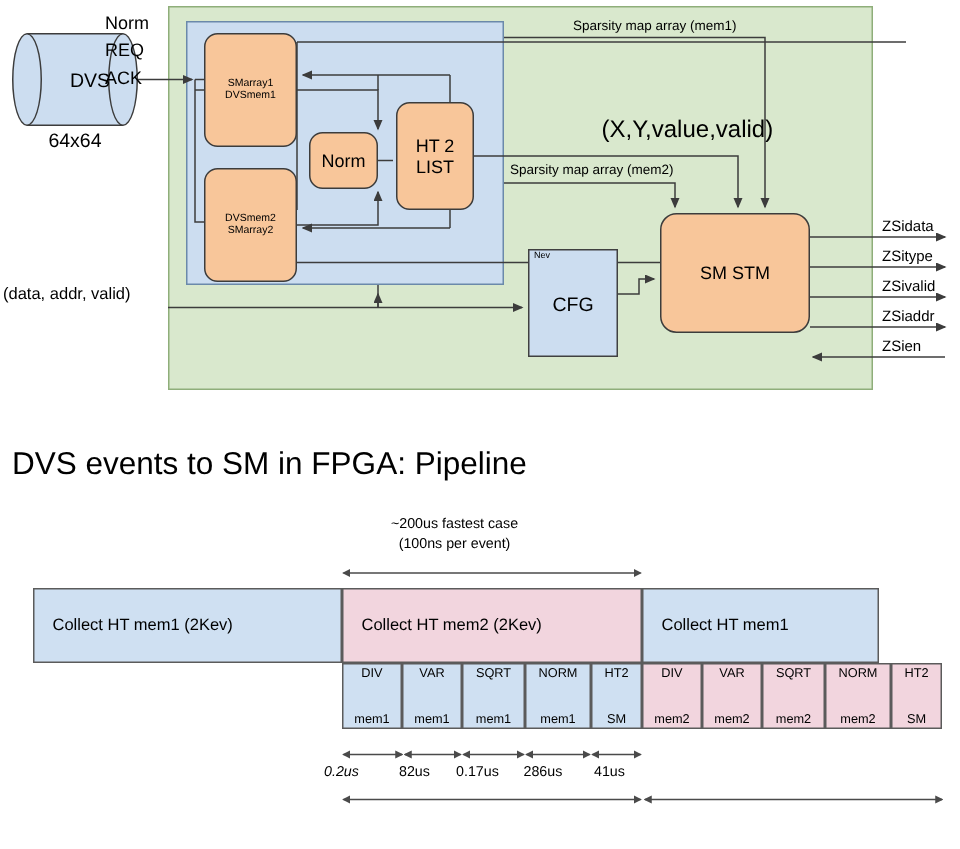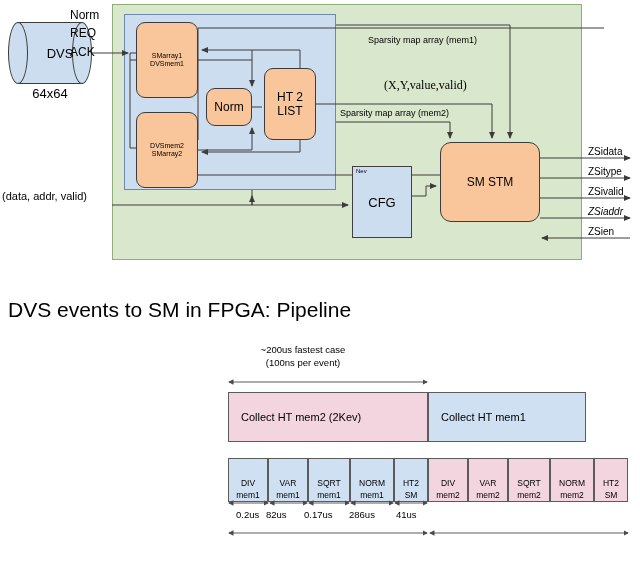--- a/index.html
+++ b/index.html
@@ -57,45 +57,45 @@
   }
   #dvs-size{left:8px;top:86px;width:84px;text-align:center;font-size:13px;}
 
   .sig{font-size:12px;white-space:nowrap;}
   .sig-sm{font-size:9px;white-space:nowrap;}
 
   #lbl-data{left:70px;top:8px;}
   #lbl-req{left:70px;top:26px;}
   #lbl-ack{left:70px;top:45px;}
   #lbl-dataaddr{left:2px;top:190px;font-size:11px;}
-  #lbl-sparsity1{left:368px;top:12px;margin-top:23px;}
+  #lbl-sparsity1{left:382px;top:12px;}
   #lbl-sparsity2{left:340px;top:108px;}
-  #lbl-xyvv{left:384px;top:78px;font-size:12px;font-family:Liberation Serif, serif;}
+  #lbl-xyvv{left:401px;top:78px;font-size:16px;}
 
   .rsig{font-size:10px;white-space:nowrap;}
   #rsig-0{left:588px;top:146px;}
   #rsig-1{left:588px;top:166px;}
   #rsig-2{left:588px;top:186px;}
-  #rsig-3{left:588px;top:206px;font-style:italic;}
+  #rsig-3{left:588px;top:206px;}
   #rsig-4{left:588px;top:226px;}
 
   
   #pipeline-title{left:8px;top:298px;font-size:21px;white-space:nowrap;}
 
   
   #pipeline{left:0;top:336px;width:640px;height:230px;}
   .pipe-big{
     position:absolute;border:1px solid #5b5b5b;box-sizing:border-box;
     display:flex;align-items:center;font-size:11px;padding-left:12px;
     height:50px;top:56px;
   }
   .pipe-sub{
     position:absolute;border:1px solid #5b5b5b;box-sizing:border-box;
-    display:flex;flex-direction:column;align-items:center;justify-content:flex-end;
-    font-size:8.5px;height:44px;top:122px;line-height:1.35;
+    display:flex;flex-direction:column;align-items:center;justify-content:space-between;
+    font-size:8.5px;height:44px;top:106px;line-height:1.35;
   }
   .c-blue{background:#cfe0f2;}
   .c-pink{background:#f2d5de;}
 
   .note{position:absolute;font-size:9.5px;white-space:nowrap;text-align:center;}
   #note-200us{left:228px;top:8px;width:150px;}
   #note-100ns{left:228px;top:21px;width:150px;}
 
   .tick-lbl{position:absolute;font-size:9.5px;white-space:nowrap;}
   .total-lbl{position:absolute;font-size:10px;white-space:nowrap;margin-top:28px;}
@@ -209,20 +209,21 @@
   <div class="abs rsig" id="rsig-4">ZSien</div>
 </div>
 
 <div class="abs" id="pipeline-title">DVS events to SM in FPGA: Pipeline</div>
 
 <div class="abs" id="pipeline">
 
   <div class="note" id="note-200us">~200us fastest case</div>
   <div class="note" id="note-100ns">(100ns per event)</div>
 
+  <div class="pipe-big c-blue" style="left:22px;width:206px;">Collect HT mem1 (2Kev)</div>
   <div class="pipe-big c-pink" style="left:228px;width:200px;">Collect HT mem2 (2Kev)</div>
   <div class="pipe-big c-blue" style="left:428px;width:158px;">Collect HT mem1</div>
 
   <div class="pipe-sub c-blue" style="left:228px;width:40px;">
     <span>DIV</span>
     <span>mem1</span>
   </div>
   <div class="pipe-sub c-blue" style="left:268px;width:40px;">
     <span>VAR</span>
     <span>mem1</span>
@@ -278,21 +279,21 @@
       <path d="M270,167 L307,167" marker-start="url(#t2)" marker-end="url(#t1)"></path>
       <path d="M309,167 L349,167" marker-start="url(#t2)" marker-end="url(#t1)"></path>
       <path d="M351,167 L393,167" marker-start="url(#t2)" marker-end="url(#t1)"></path>
       <path d="M395,167 L427,167" marker-start="url(#t2)" marker-end="url(#t1)"></path>
 
       <path d="M229,197 L427,197" marker-start="url(#t2)" marker-end="url(#t1)"></path>
       <path d="M430,197 L628,197" marker-start="url(#t2)" marker-end="url(#t1)"></path>
     </g>
   </svg>
 
-  <div class="tick-lbl" style="left:236px;top:173px;">0.2us</div>
+  <div class="tick-lbl" style="left:216px;top:173px;font-style:italic;">0.2us</div>
   <div class="tick-lbl" style="left:266px;top:173px;">82us</div>
   <div class="tick-lbl" style="left:304px;top:173px;">0.17us</div>
   <div class="tick-lbl" style="left:349px;top:173px;">286us</div>
   <div class="tick-lbl" style="left:396px;top:173px;">41us</div>
 
   <div class="total-lbl" style="left:303px;top:203px;">409us</div>
   <div class="total-lbl" style="left:504px;top:203px;">409us</div>
 </div>
 
 </body></html>

